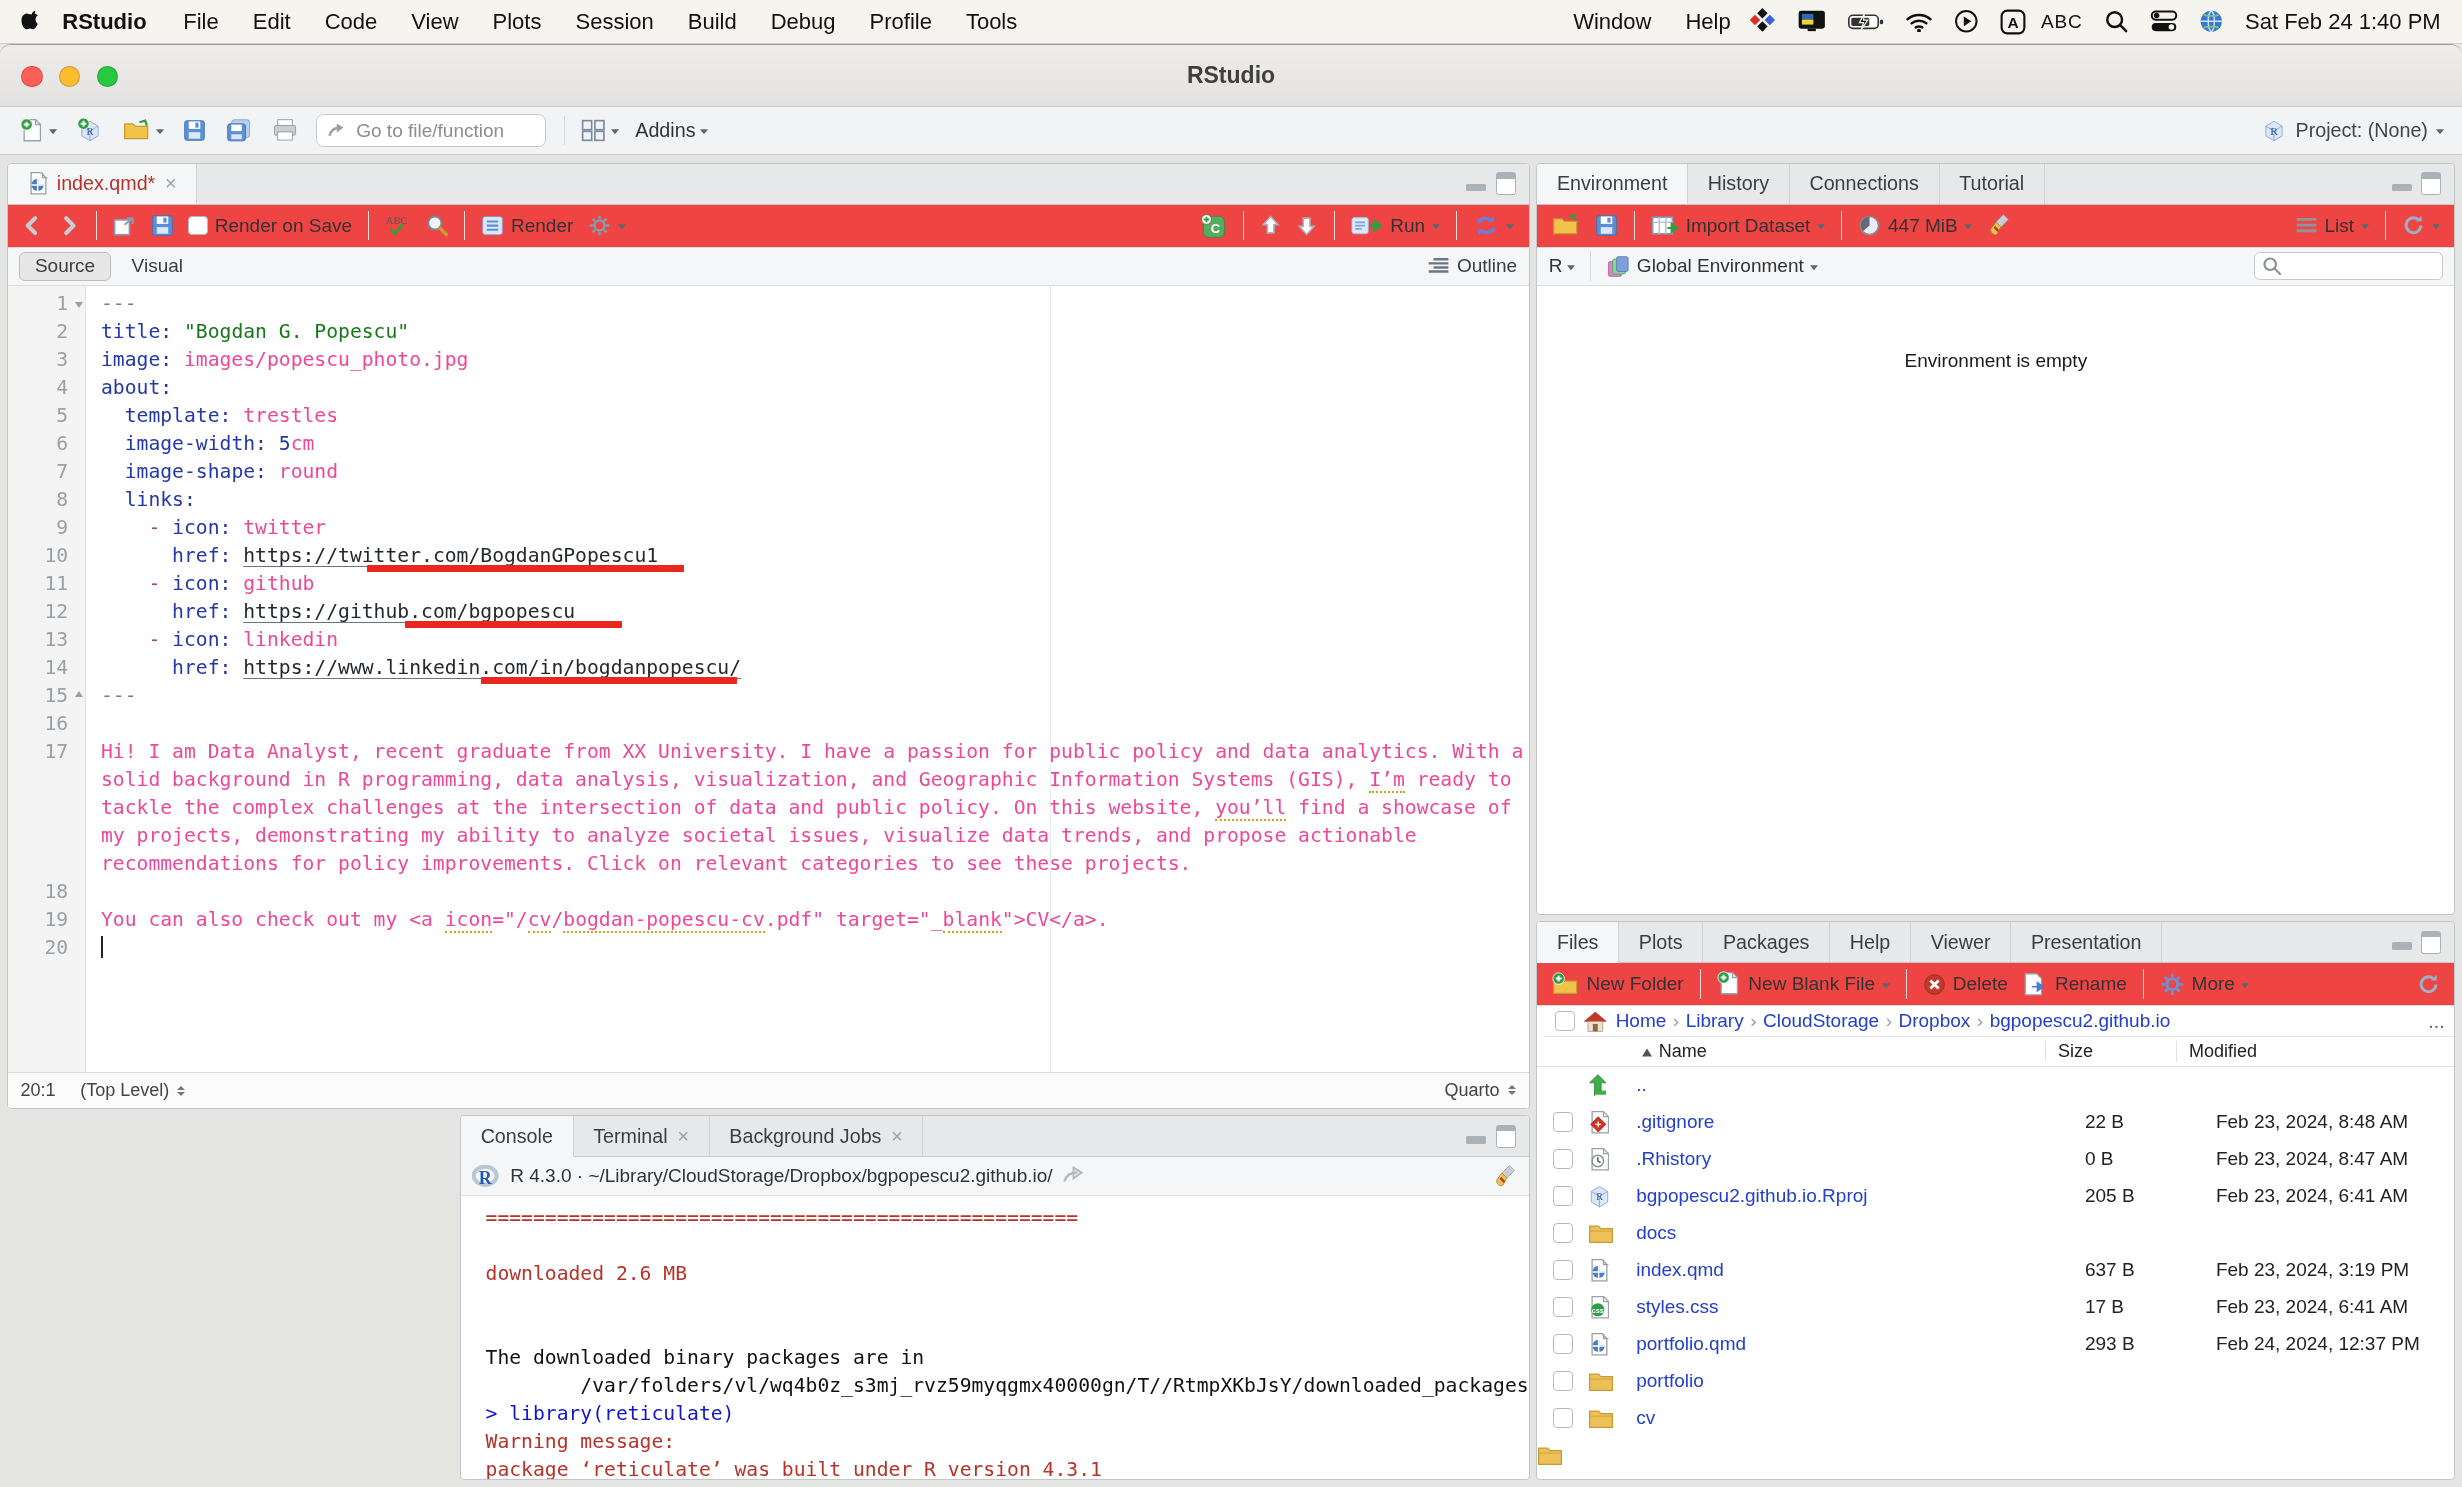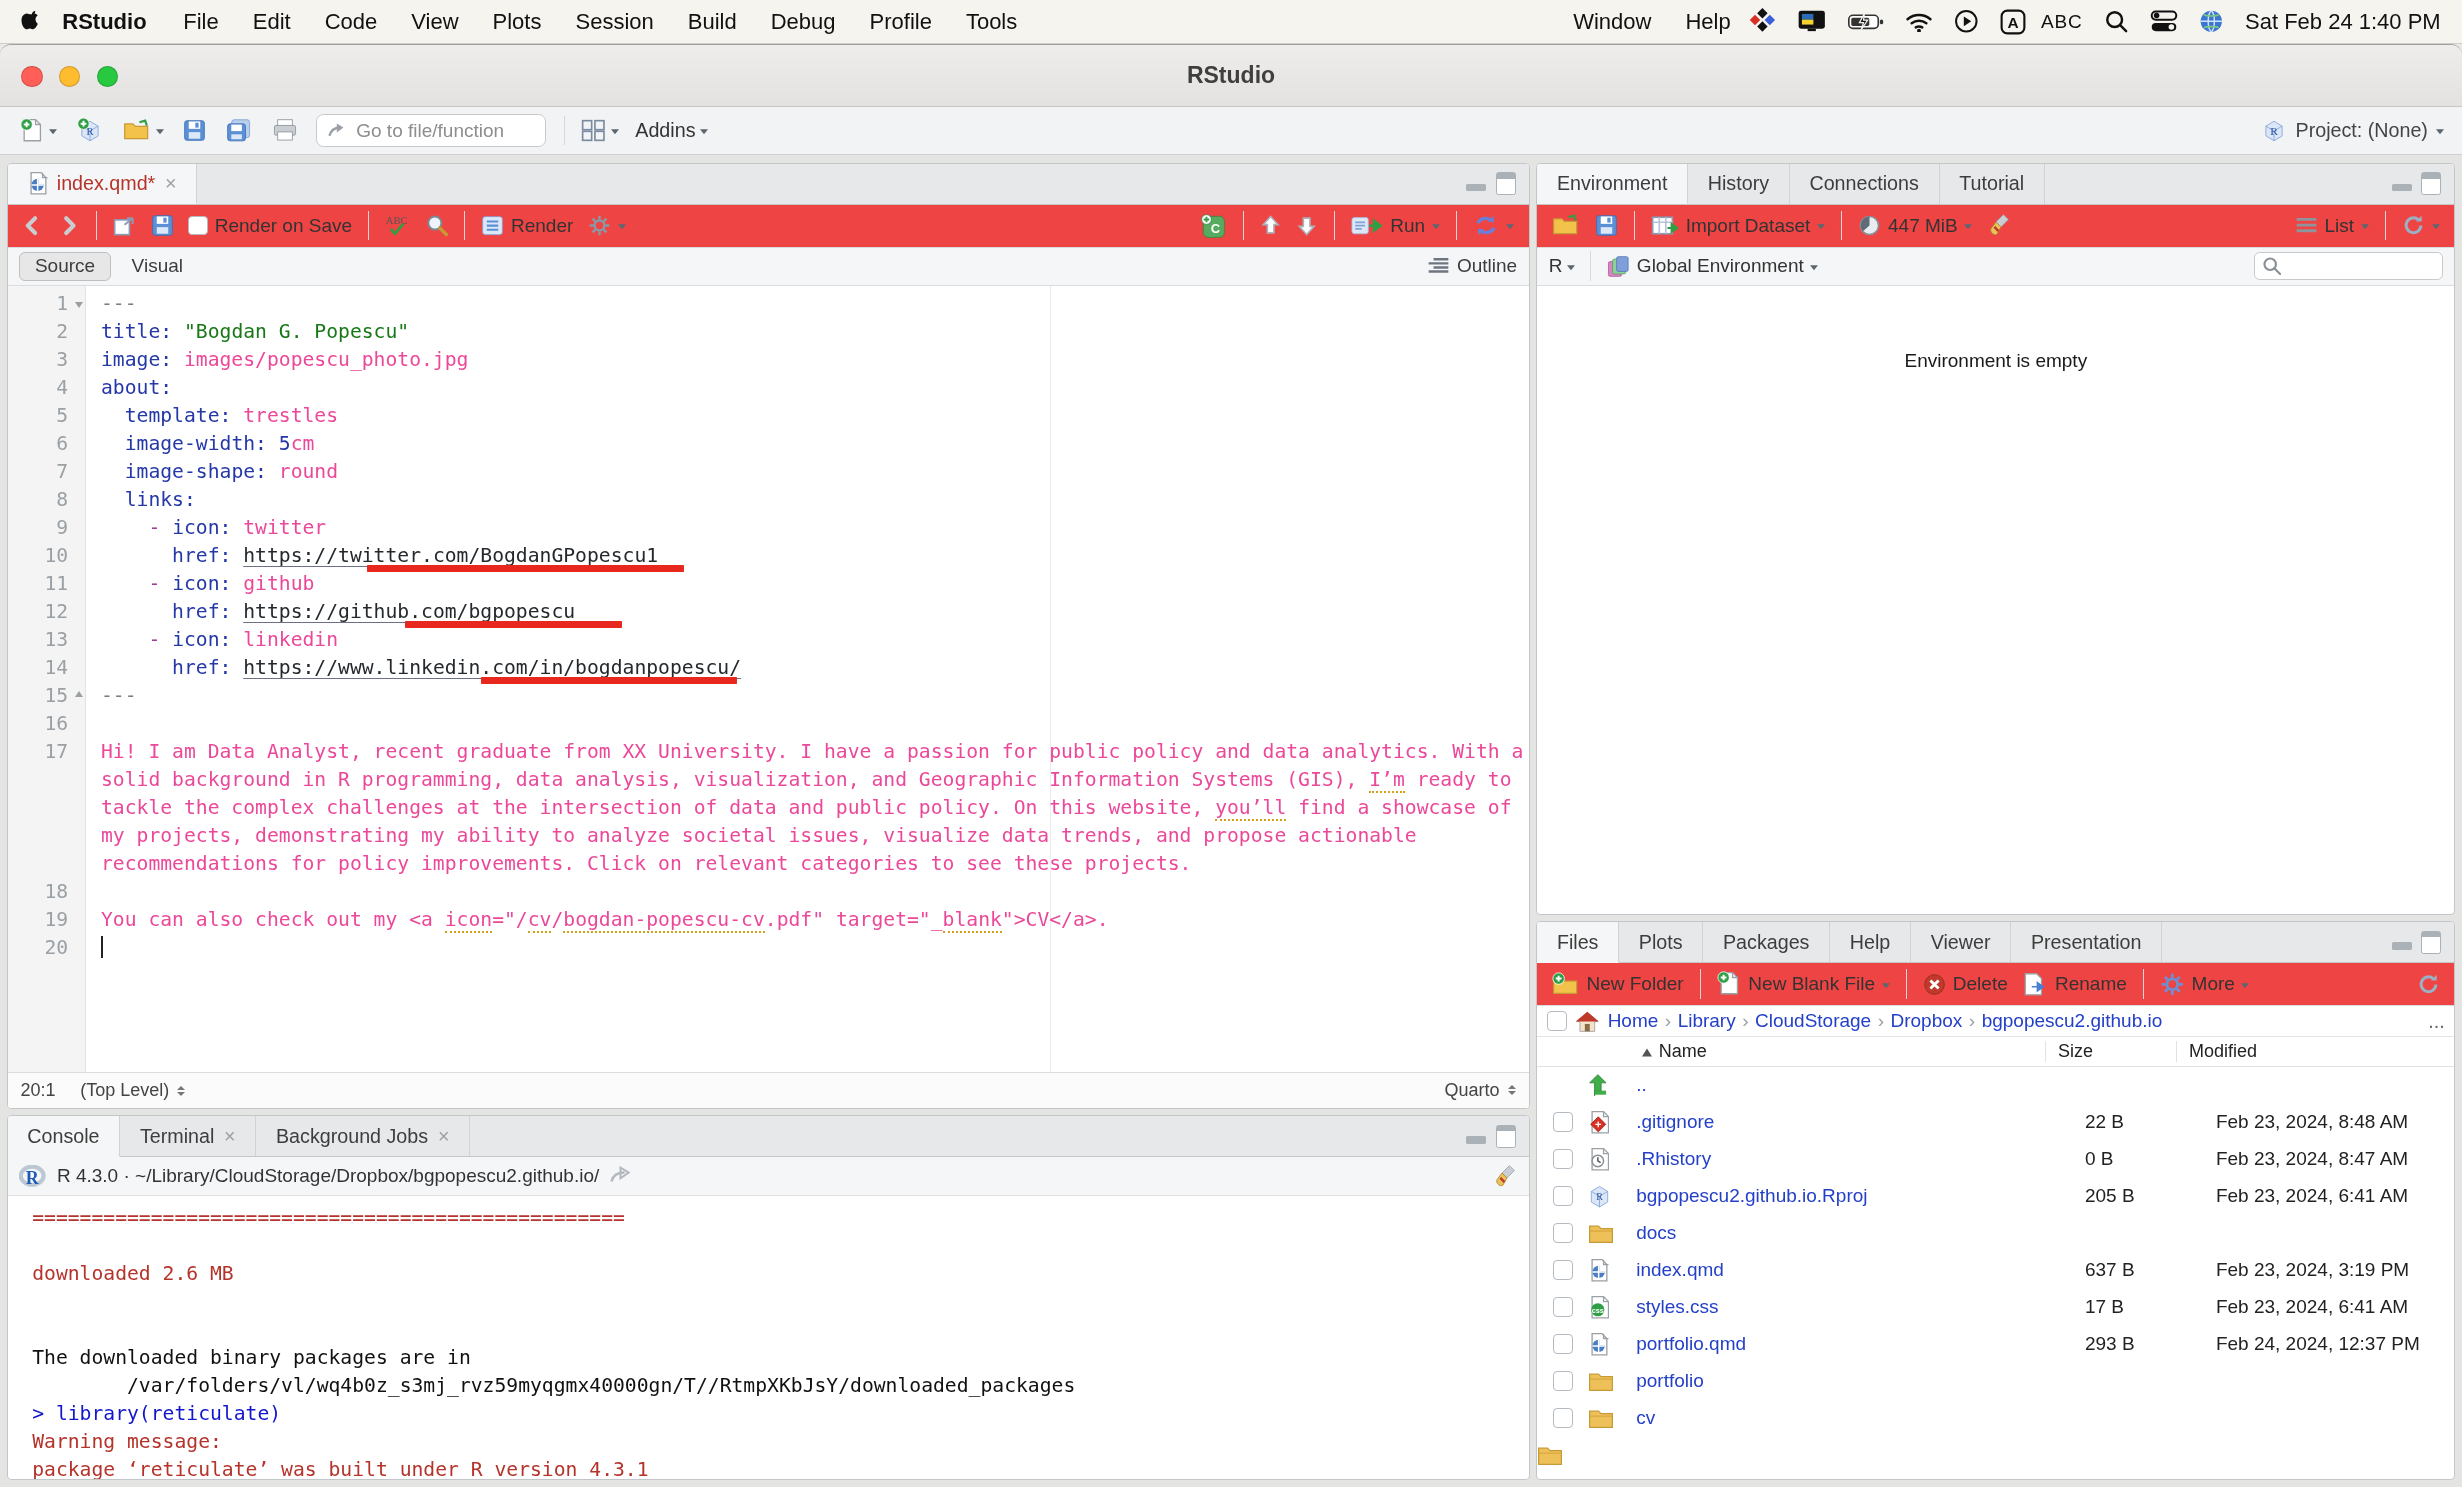--- a/index.html
+++ b/index.html
@@ -35,21 +35,21 @@
   .tb-btn{display:flex;align-items:center;gap:4.9px;padding:1.6px 6.6px;border-radius:4.9px;color:#333;font-size:19.7px;}
   .vsep{width:0.8px;height:29.5px;background:#d8d8d8;margin:0 6.6px;flex:none;}
   .crt{width:0;height:0;border:4.9px solid transparent;border-top:5.7px solid #5c6670;display:inline-block;transform:translateY(3.3px);}
   .goto-box{width:230px;height:33px;background:#fff;border:0.8px solid #c9c9c9;border-radius:7.4px;
     display:flex;align-items:center;gap:8.2px;padding:0 9.8px;color:#8d8d8d;font-size:19px;margin:0 8.2px;box-sizing:border-box;}
   .tb-spacer{flex:1;}
   .project-btn{display:flex;align-items:center;gap:8.2px;font-size:19.7px;color:#444;padding-right:4.9px;}
 
   
   .workspace{position:absolute;top:111px;left:0;right:0;bottom:0;display:flex;gap:6.6px;padding:6.6px;box-sizing:border-box;background:#e4e4e2;}
-  .col-left{width:1523px;flex:none;display:flex;flex-direction:column;gap:6.6px;}
+  .col-left{width:1523px;flex:none;display:flex;flex-direction:column;gap:6.6px;align-items:flex-end;}
   .col-right{flex:1;display:flex;flex-direction:column;gap:6.6px;min-width:0;}
   .pane{background:#fff;border:0.8px solid #c3c6c8;border-radius:4.1px;display:flex;flex-direction:column;overflow:hidden;box-sizing:border-box;}
   #source-pane{height:946px;flex:none;}
   #console-pane{flex:1;}
   #env-pane{height:752px;flex:none;}
   #files-pane{flex:1;}
 
   .tabstrip{height:41px;flex:none;background:#e7e8e9;border-bottom:0.8px solid #c6c6c6;display:flex;align-items:stretch;box-sizing:border-box;}
   .tab{display:flex;align-items:center;gap:8.2px;padding:0 19.7px;font-size:19.7px;color:#3d3d3d;
     border-right:0.8px solid #d2d2d2;white-space:nowrap;}
@@ -109,21 +109,21 @@
   
   .scope-row{height:38px;flex:none;background:#f5f6f7;border-bottom:0.8px solid #dcdcdc;display:flex;align-items:center;
     padding:0 11.5px;gap:8.2px;font-size:19px;color:#333;box-sizing:border-box;}
   .search-box{margin-left:auto;width:189px;height:28px;border:0.8px solid #c9c9c9;border-radius:5.7px;background:#fff;
     display:flex;align-items:center;padding:0 6.6px;gap:4.9px;box-sizing:border-box;}
   .env-body{flex:1;position:relative;font-size:19px;color:#1a1a1a;}
   .empty-msg{text-align:center;margin-top:64px;}
 
   
   .crumb-row{height:31px;flex:none;background:#fff;border-bottom:0.8px solid #e4e4e4;display:flex;align-items:center;
-    padding:0 9.8px;gap:8.2px;font-size:19px;box-sizing:border-box;}
+    padding:0 9.8px;gap:8.2px;font-size:19px;box-sizing:border-box;margin-left:8px;}
   .crumb a{color:#2440c8;text-decoration:none;}
   .crumb-sep{color:#9aa0a5;padding:0 1.6px;}
   .crumb-more{margin-left:auto;color:#666;font-size:19.7px;}
   .files-header{height:29.5px;flex:none;display:flex;align-items:center;border-bottom:0.8px solid #e2e2e2;
     font-size:18px;color:#222;box-sizing:border-box;}
   .fh-name{flex:1;display:flex;align-items:center;gap:6.6px;padding-left:105px;border-left:none;}
   .fh-size{width:131px;flex:none;border-left:0.8px solid #e2e2e2;padding-left:11.5px;box-sizing:border-box;}
   .fh-mod{width:278px;flex:none;border-left:0.8px solid #e2e2e2;padding-left:11.5px;box-sizing:border-box;}
   .sort-tri{width:0;height:0;border:5.7px solid transparent;border-bottom:8.2px solid #555;display:inline-block;transform:translateY(-1.6px);}
   .file-rows{flex:1;overflow:hidden;}

